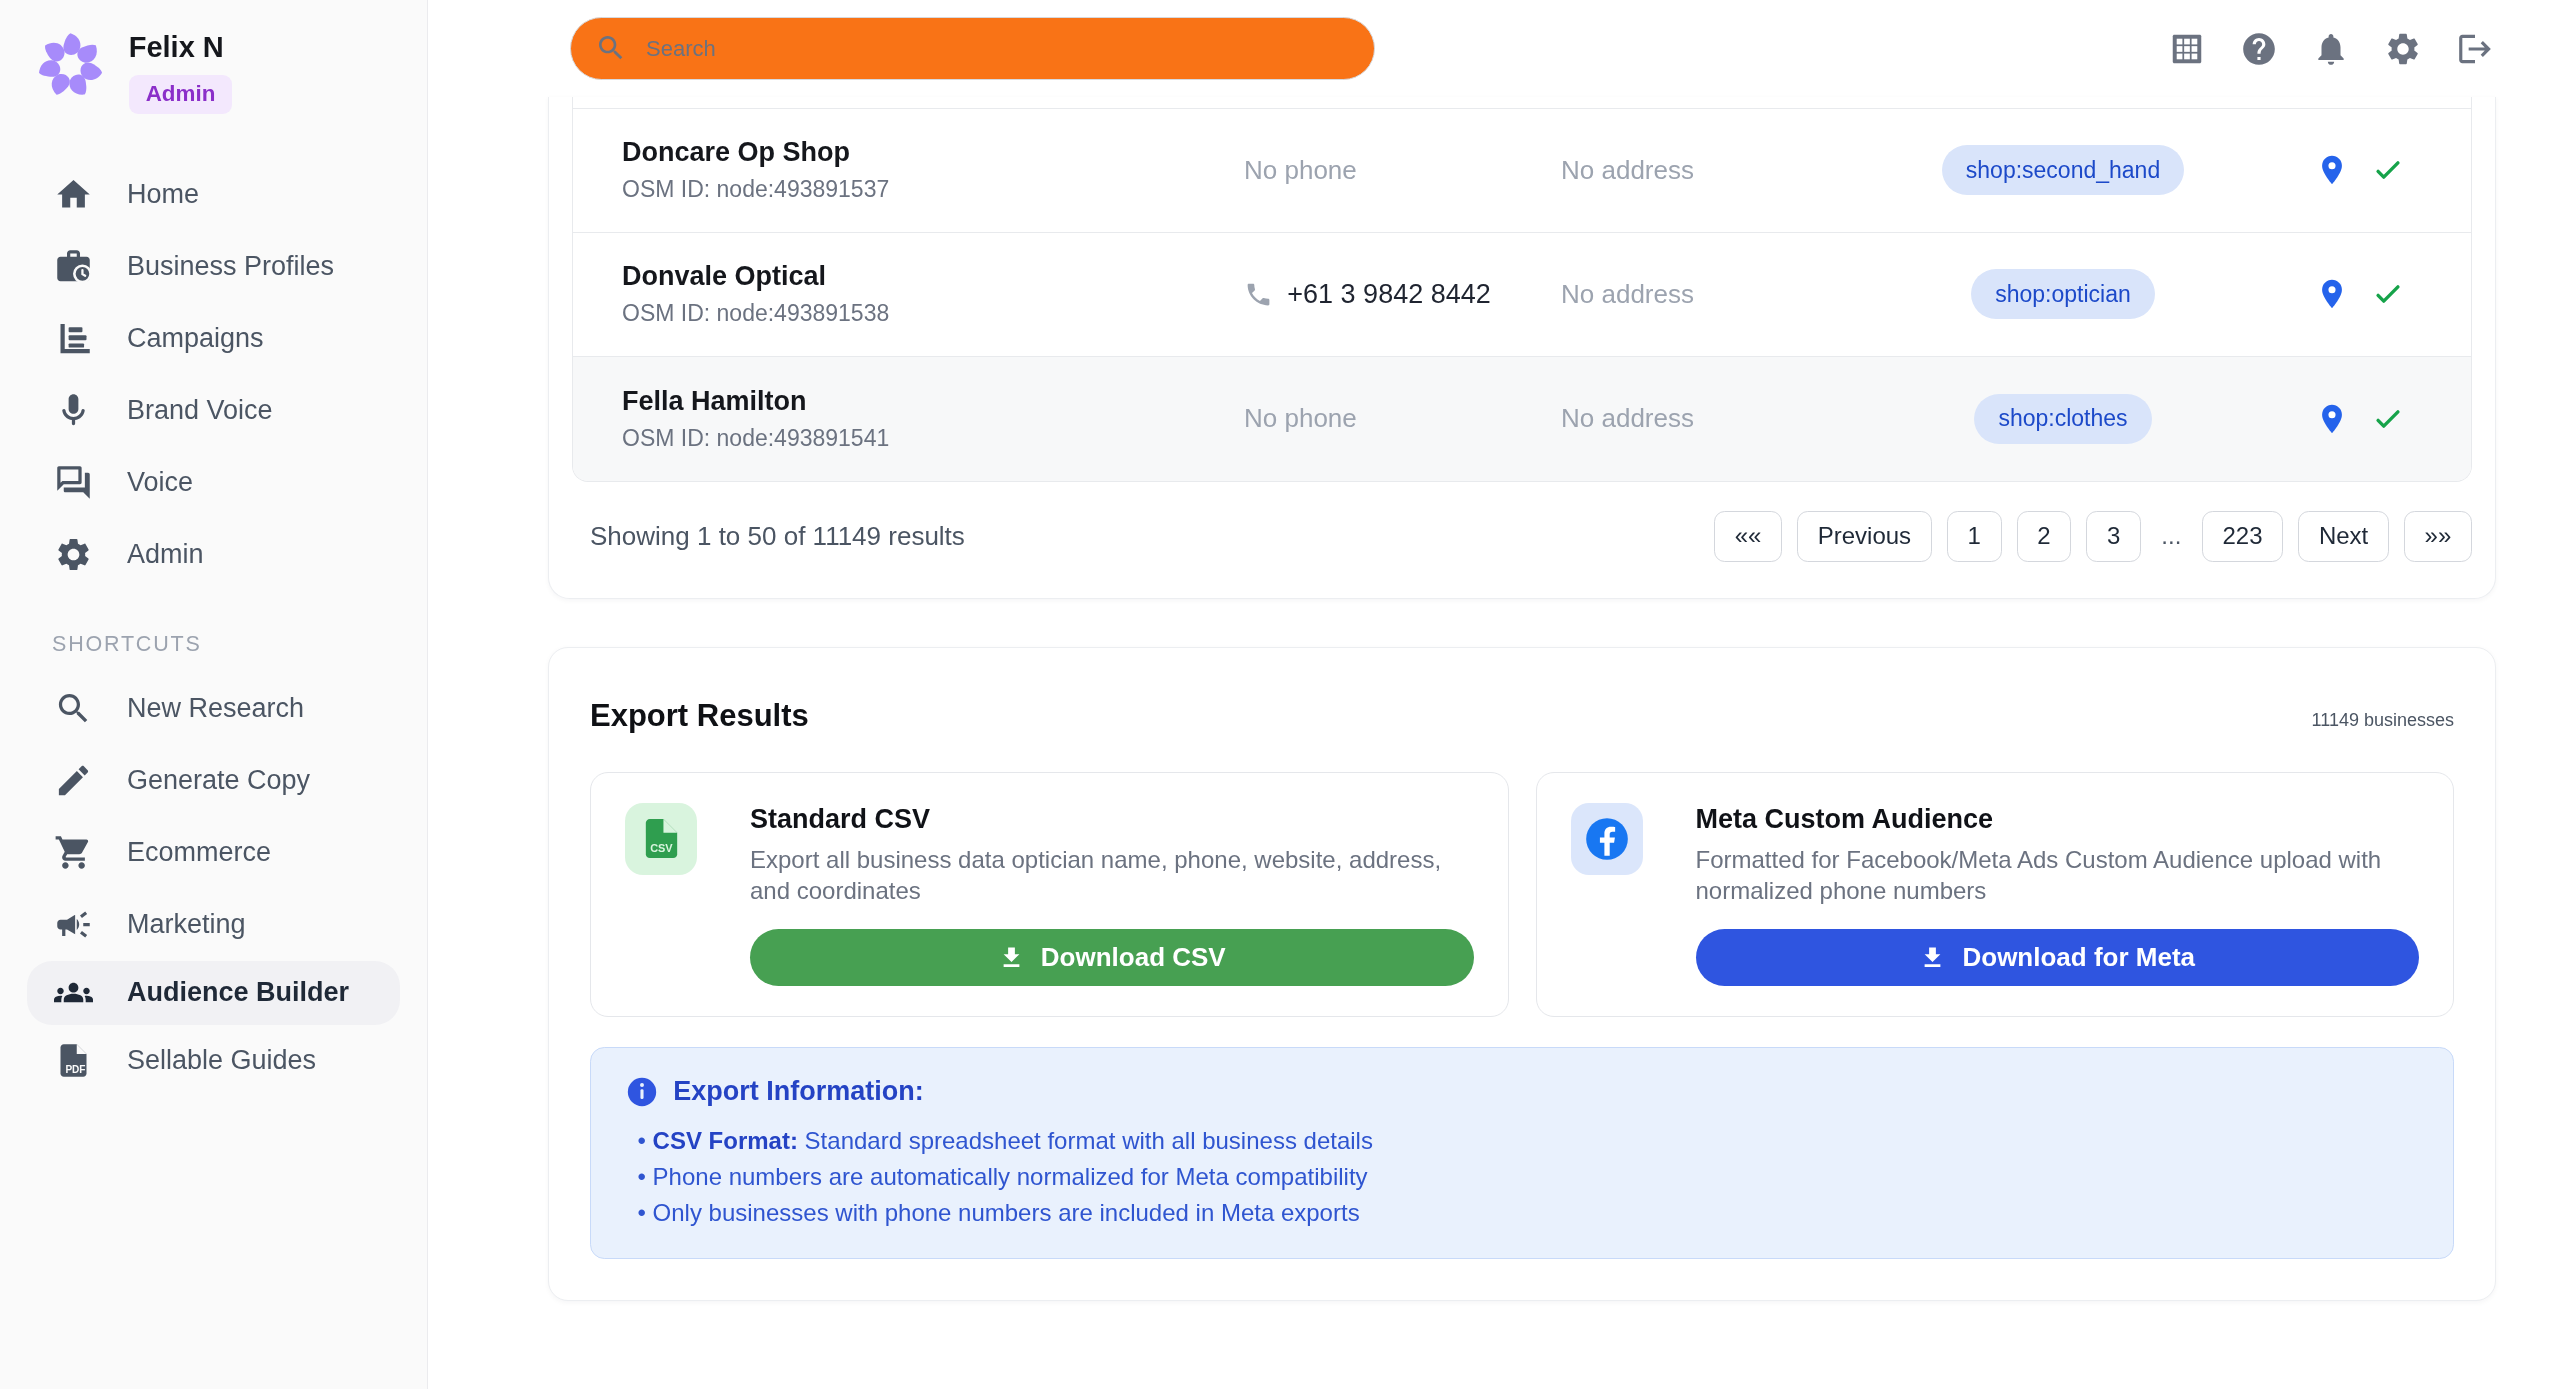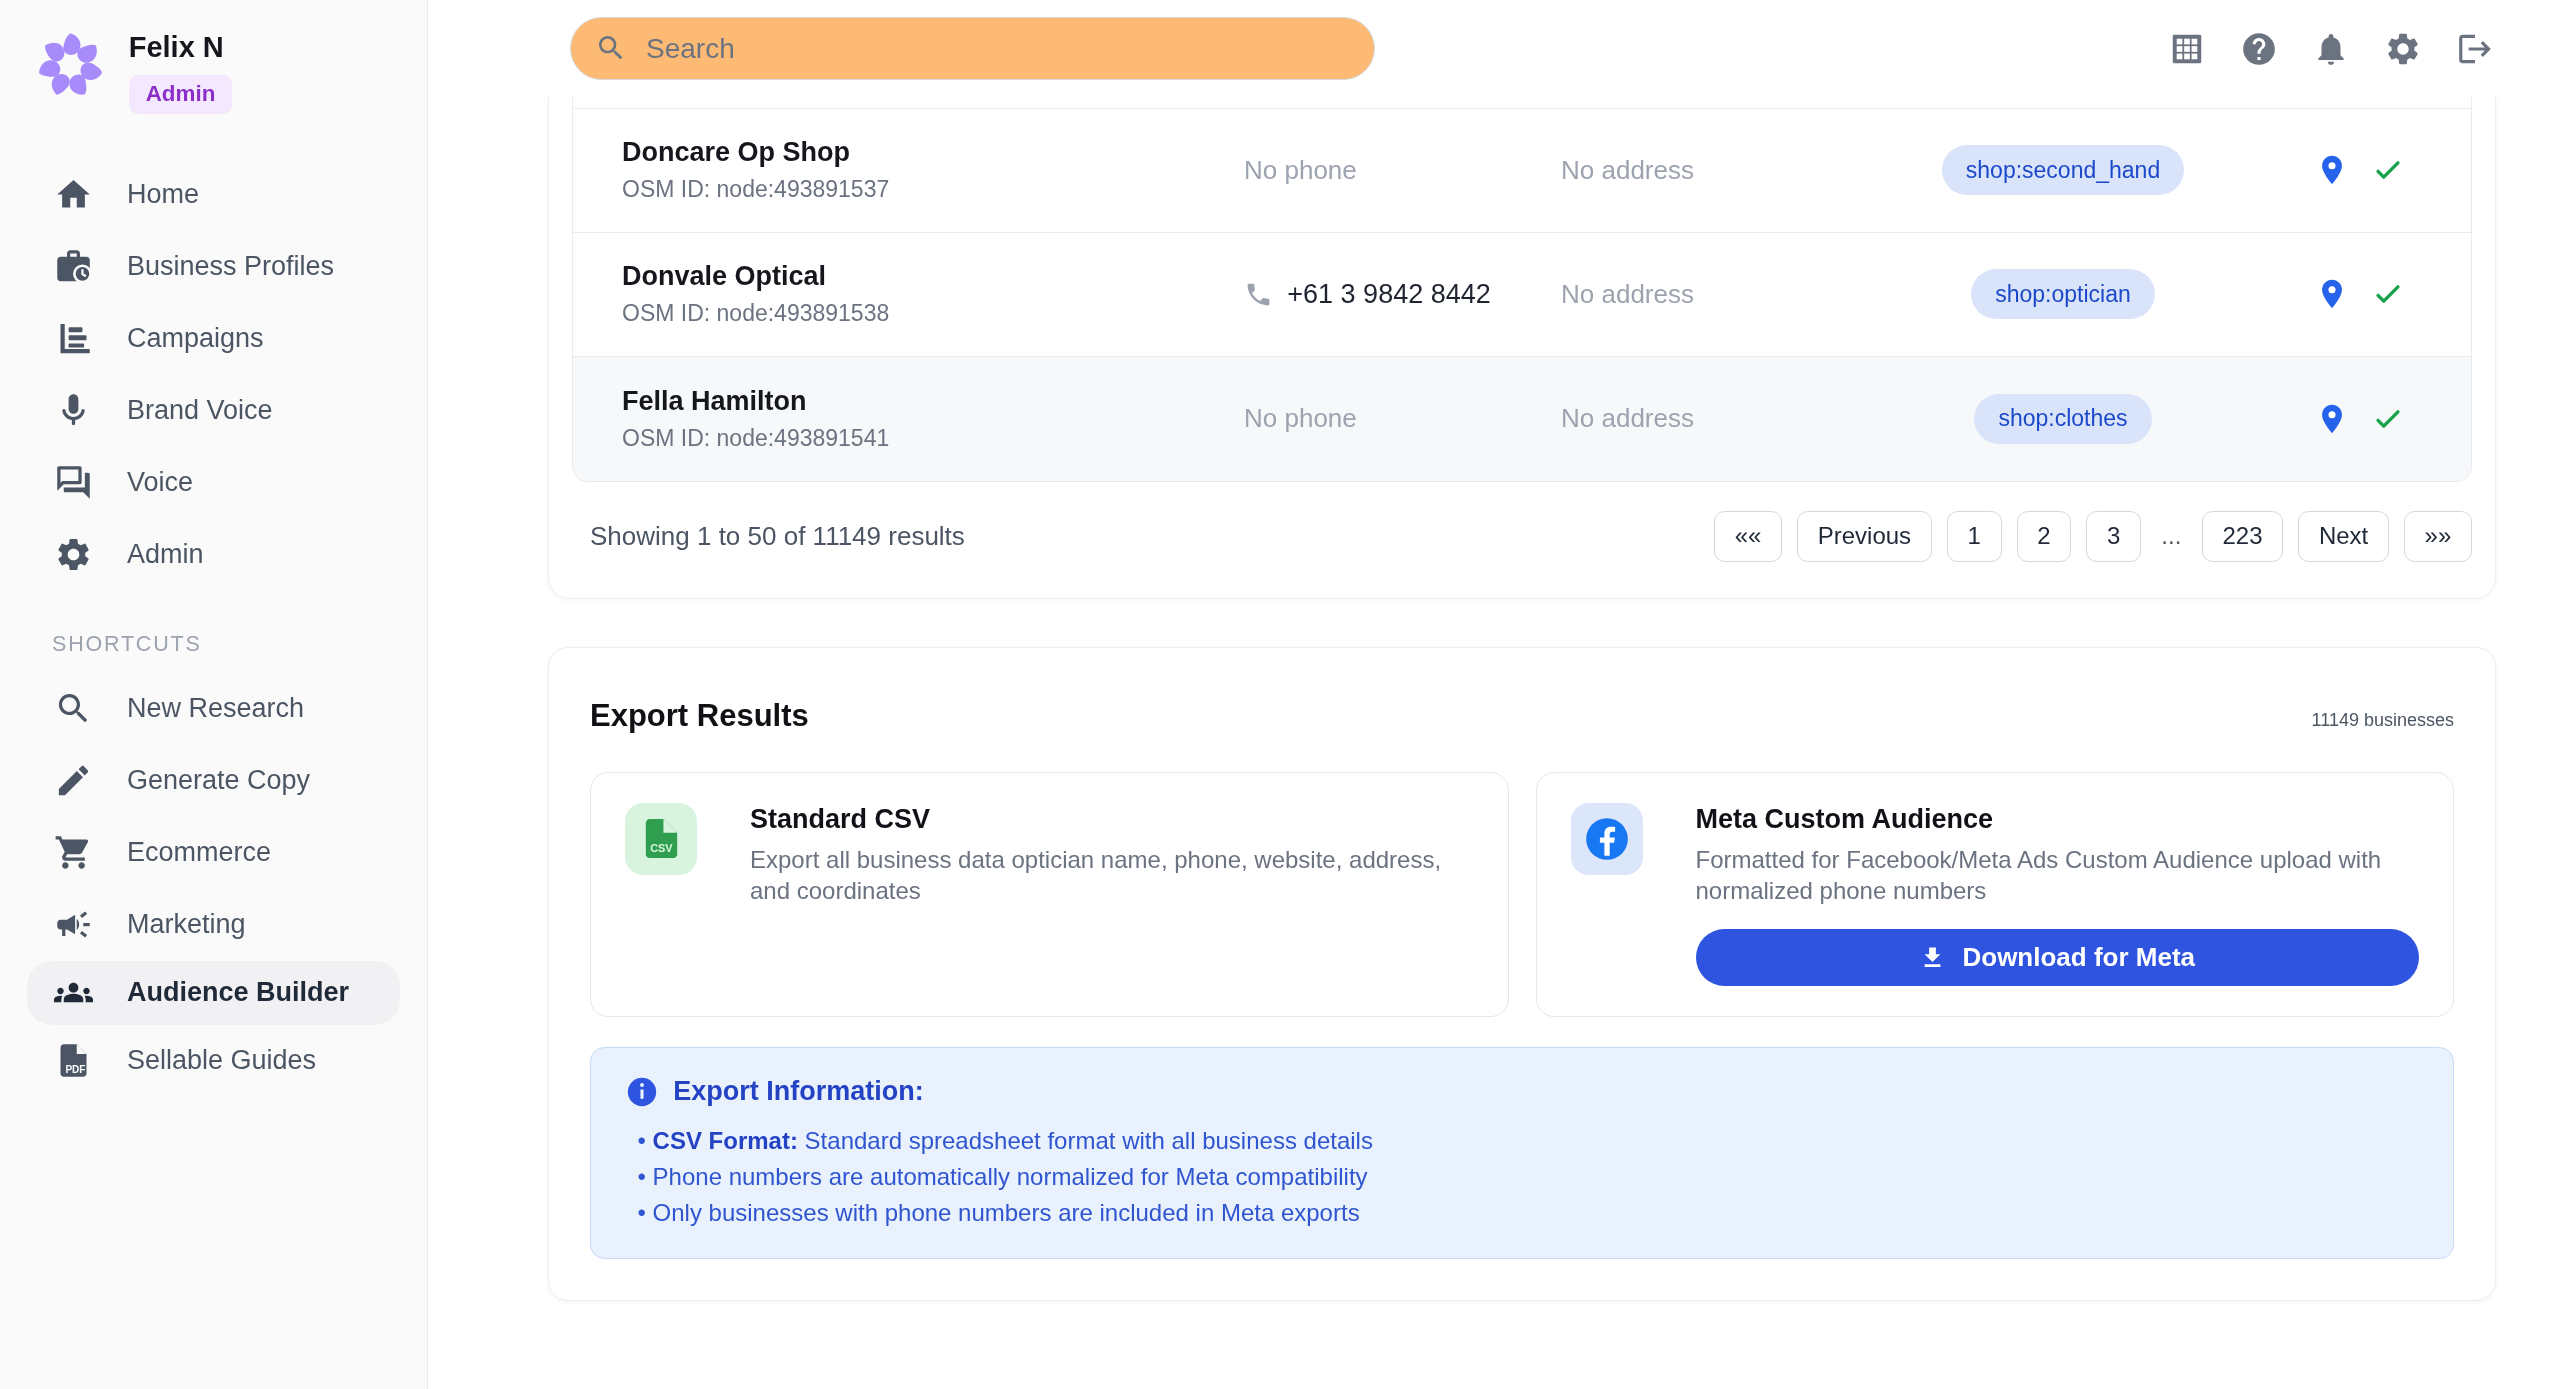--- a/index.html
+++ b/index.html
@@ -23,21 +23,21 @@
                    color:#9ca3af; font-weight:500; }
   .nav-item.active { background:#f1f1f4; border-radius:25px; margin:0 27px; padding-left:27px;
                      color:#1f2937; font-weight:600; height:64px; }
   .nav-item.active .ic { color:#1f2937; }
 
   
   .main { position:absolute; left:428px; top:0; width:2148px; height:1390px; background:#fff; }
   .topbar { display:flex; align-items:center; height:97px; }
   .search-wrap { position:relative; margin-left:142px; width:805px; }
   .search-wrap input { width:100%; height:63px; border:0.9px solid #d6d9de; border-radius:32px;
-                       background:#fdba74; font-size:28px; color:#374151; padding:0 27px 0 75px;
+                       background:#f97316; font-size:22px; color:#374151; padding:0 27px 0 75px;
                        outline:none; font-family:inherit; }
   .search-wrap input::placeholder { color:#6b7280; }
   .search-ic { position:absolute; left:25px; top:15px; width:32px; height:32px; color:#6b7280; }
   .top-icons { margin-left:auto; margin-right:82px; display:flex; align-items:center; gap:34px; }
   .top-icons .tic { width:38px; height:38px; color:#6b7280; cursor:pointer; }
 
   
   .results-card { margin-left:120px; width:1948px; background:#fff;
                   border:0.9px solid #eceef1; border-top:none; border-radius:0 0 21.5px 21.5px;
                   box-shadow:0 1.8px 5.4px rgba(16,24,40,.04); }
@@ -430,20 +430,26 @@
 
     <div class="export-grid">
       <div class="opt-card">
         <div class="opt-icon green">
           <svg width="47" height="47" viewBox="0 0 24 24" style="color:#2f9e4f">
               <use href="#i-csvfile"></use>
             </svg>
         </div>
         <div class="opt-title">Standard CSV</div>
         <div class="opt-desc">Export all business data optician name, phone, website, address, and coordinates</div>
+        <button class="opt-btn green">
+          <svg class="dl-ic" viewBox="0 0 24 24">
+              <use href="#i-download"></use>
+            </svg>
+          <span>Download CSV</span>
+        </button>
       </div>
 
       <div class="opt-card">
         <div class="opt-icon blue">
           <svg width="50" height="50" viewBox="0 0 24 24">
               <use href="#i-fb"></use>
             </svg>
         </div>
         <div class="opt-title">Meta Custom Audience</div>
         <div class="opt-desc">Formatted for Facebook/Meta Ads Custom Audience upload with normalized phone numbers</div>

